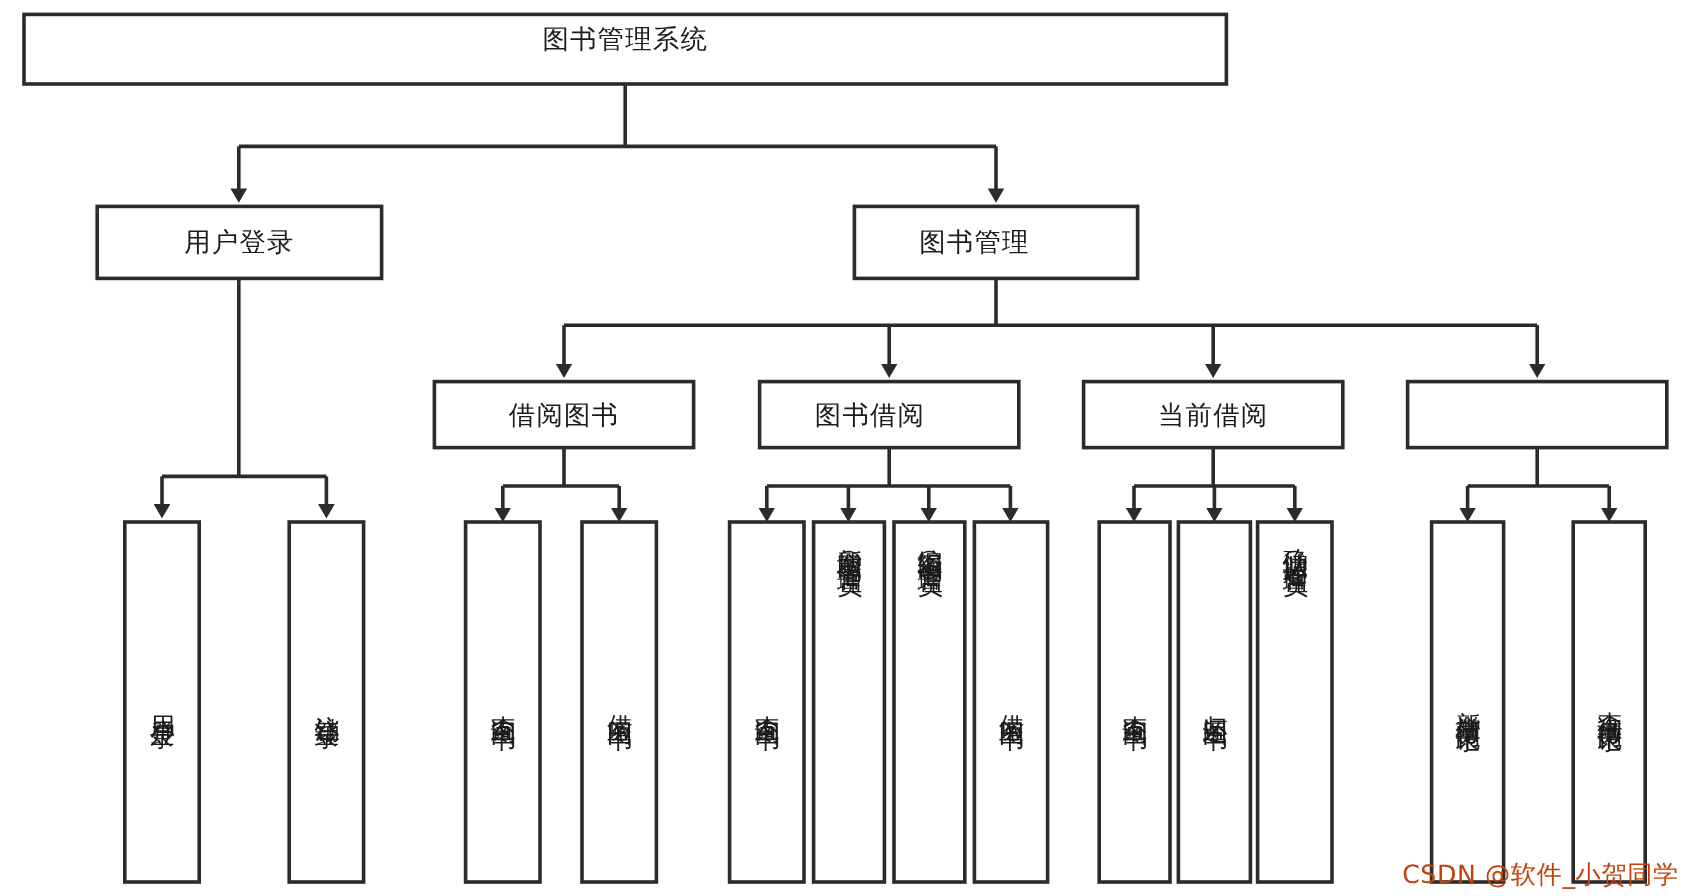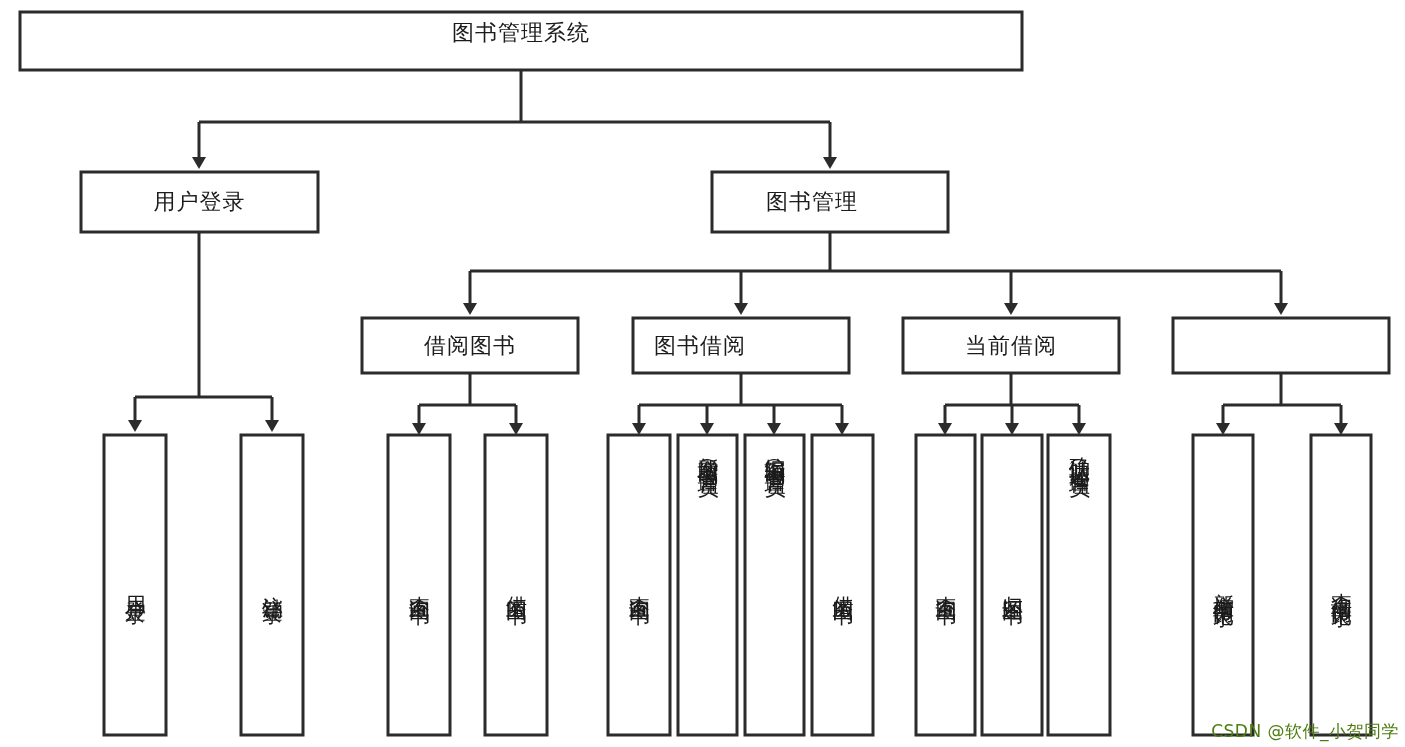--- a/index.html
+++ b/index.html
@@ -67,22 +67,22 @@
     letter-spacing: 3px;
     line-height: 1;
     white-space: nowrap;
     pointer-events: none;
   }
   #watermark {
     position: absolute;
     right: 6px;
     bottom: 4px;
     font-family: "DejaVu Sans", "Liberation Sans", sans-serif;
-    font-size: 17px;
-    color: #4d7c0f;
+    font-size: 21px;
+    color: #c2410c;
     letter-spacing: 0.5px;
     white-space: nowrap;
     pointer-events: none;
   }
 </style>
 </head>
 <body>
 
 <div id="diagram-root">
 
@@ -159,21 +159,21 @@
   </svg>
 
   <div class="node-label-h" style="left:20px; top:12px; width:1002px; height:42px;">图书管理系统</div>
 
   <div class="node-label-h" style="left:81px; top:172px; width:237px; height:60px;">用户登录</div>
 
   <div class="node-label-h" style="left:712px; top:172px; width:200px; height:60px;">图书管理</div>
 
   <div class="node-label-h" style="left:362px; top:318px; width:216px; height:55px;">借阅图书</div>
 
-  <div class="node-label-h" style="left:608px; top:318px; width:184px; height:55px;">图书借阅</div>
+  <div class="node-label-h" style="left:633px; top:318px; width:184px; height:55px;">图书借阅</div>
 
   <div class="node-label-h" style="left:903px; top:318px; width:216px; height:55px;">当前借阅</div>
 
 
   <div class="node-label-v" style="left:104px; top:435px; width:62px; height:300px;">用户登录</div>
 
   <div class="node-label-v" style="left:241px; top:435px; width:62px; height:300px;">注销登录</div>
 
   <div class="node-label-v" style="left:388px; top:435px; width:62px; height:300px;">查询图书</div>
 

